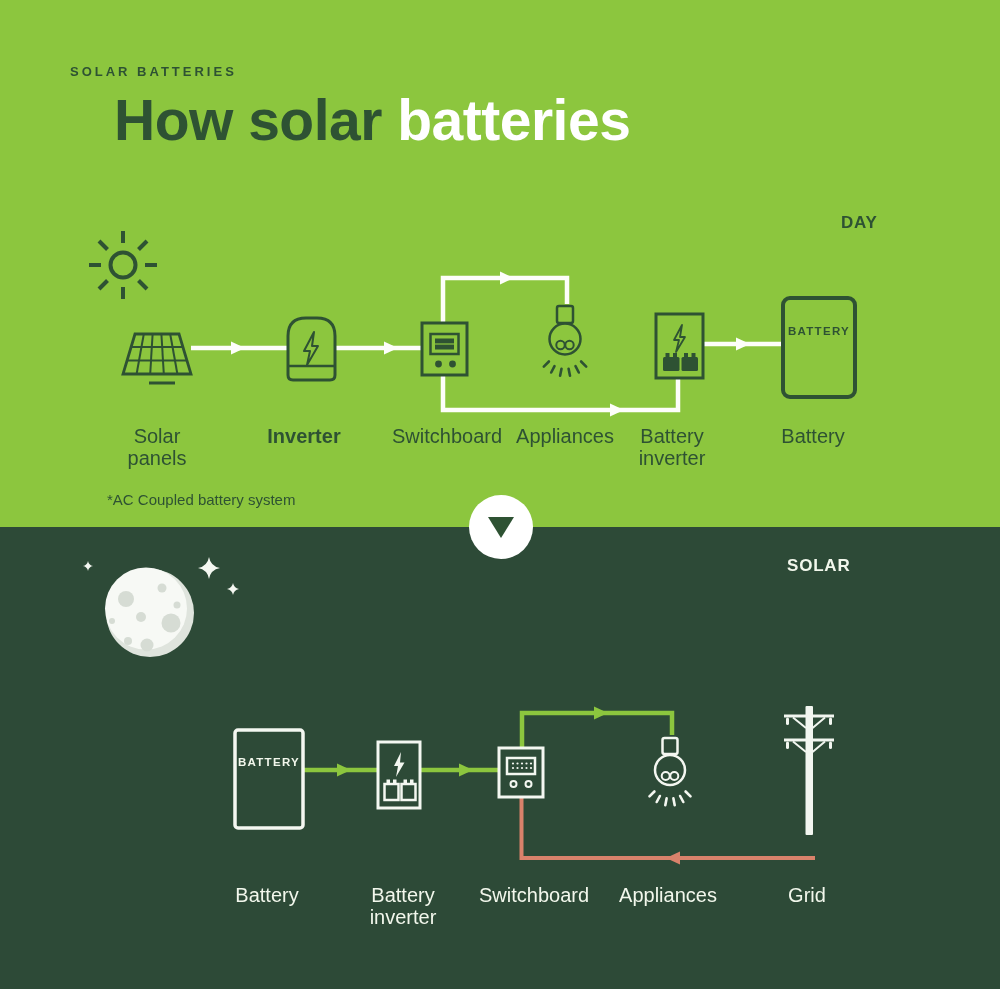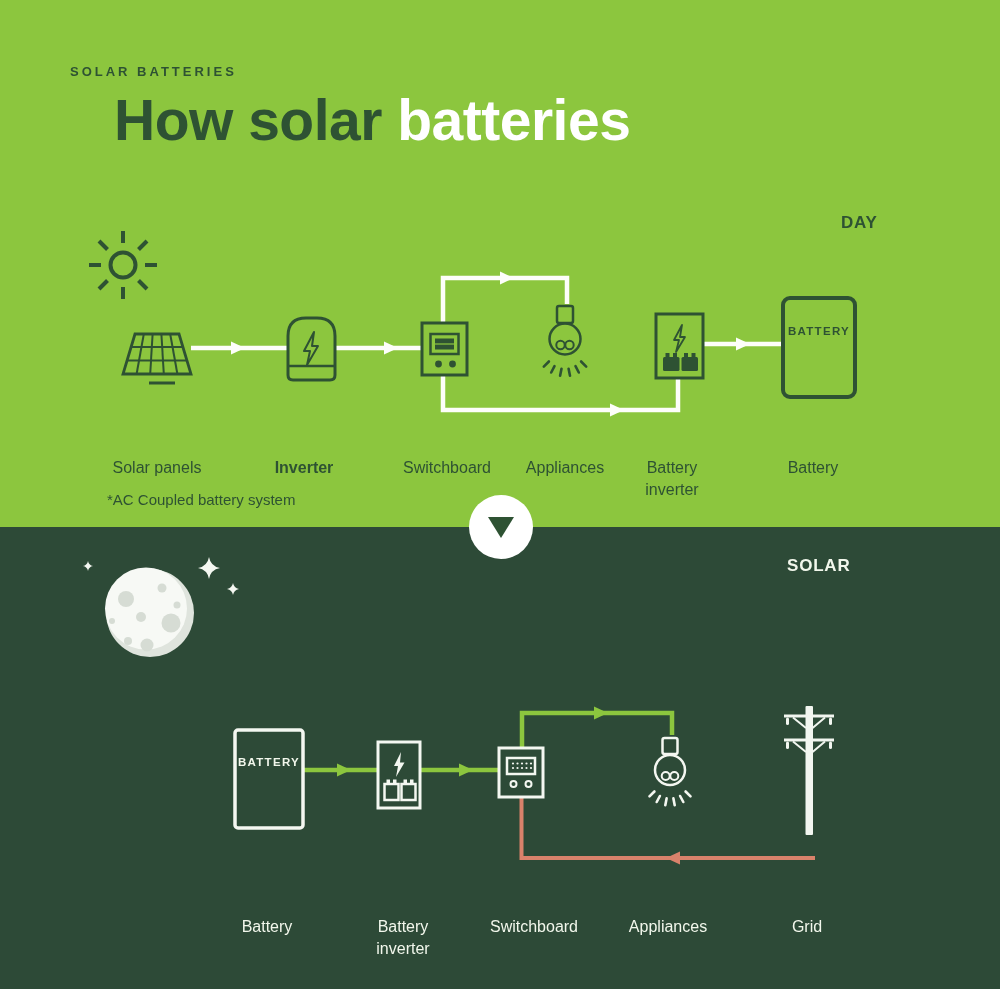--- a/index.html
+++ b/index.html
@@ -17,21 +17,21 @@
   .day-section{position:absolute;left:0;top:0;width:1000px;height:527px;background:var(--day-bg);}
   .night-section{position:absolute;left:0;top:527px;width:1000px;height:462px;background:var(--night-bg);}
   .abs{position:absolute;}
   .eyebrow{left:70px;top:64px;font-size:13px;font-weight:700;letter-spacing:3px;color:var(--ink);}
   .title{left:66px;top:90px;width:680px;font-size:57px;line-height:60px;font-weight:700;letter-spacing:-0.5px;color:#fff;}
   .title .dark{color:var(--ink);margin-left:48px;}
   .phase-label{font-size:17px;font-weight:700;letter-spacing:0.8px;}
   .day-phase{left:793px;top:213px;color:var(--ink);margin-left:48px;}
   .night-phase{left:787px;top:556px;color:var(--cream);}
   .footnote{left:107px;top:491px;font-size:15px;color:var(--ink);}
-  .node-label{transform:translateX(-50%);text-align:center;font-size:16px;line-height:22px;width:110px;margin-top:32px;}
+  .node-label{transform:translateX(-50%);text-align:center;font-size:20px;line-height:22px;width:110px;}
   .node-label.day{color:var(--ink);top:425px;}
   .node-label.night{color:var(--cream);top:884px;}
   .narrow{width:78px;}
   .battery-word{transform:translateX(-50%);font-size:11.5px;font-weight:700;letter-spacing:1.3px;}
   .battery-word.day{left:819px;top:325px;color:var(--ink);}
   .battery-word.night{left:269px;top:756px;color:var(--cream);}
   .divider-btn{left:469px;top:495px;width:64px;height:64px;border-radius:50%;background:#fff;border:none;padding:0;cursor:pointer;}
   .divider-btn svg{display:block;margin:0 auto;}
   svg.canvas{position:absolute;left:0;top:0;pointer-events:none;}
 </style>

